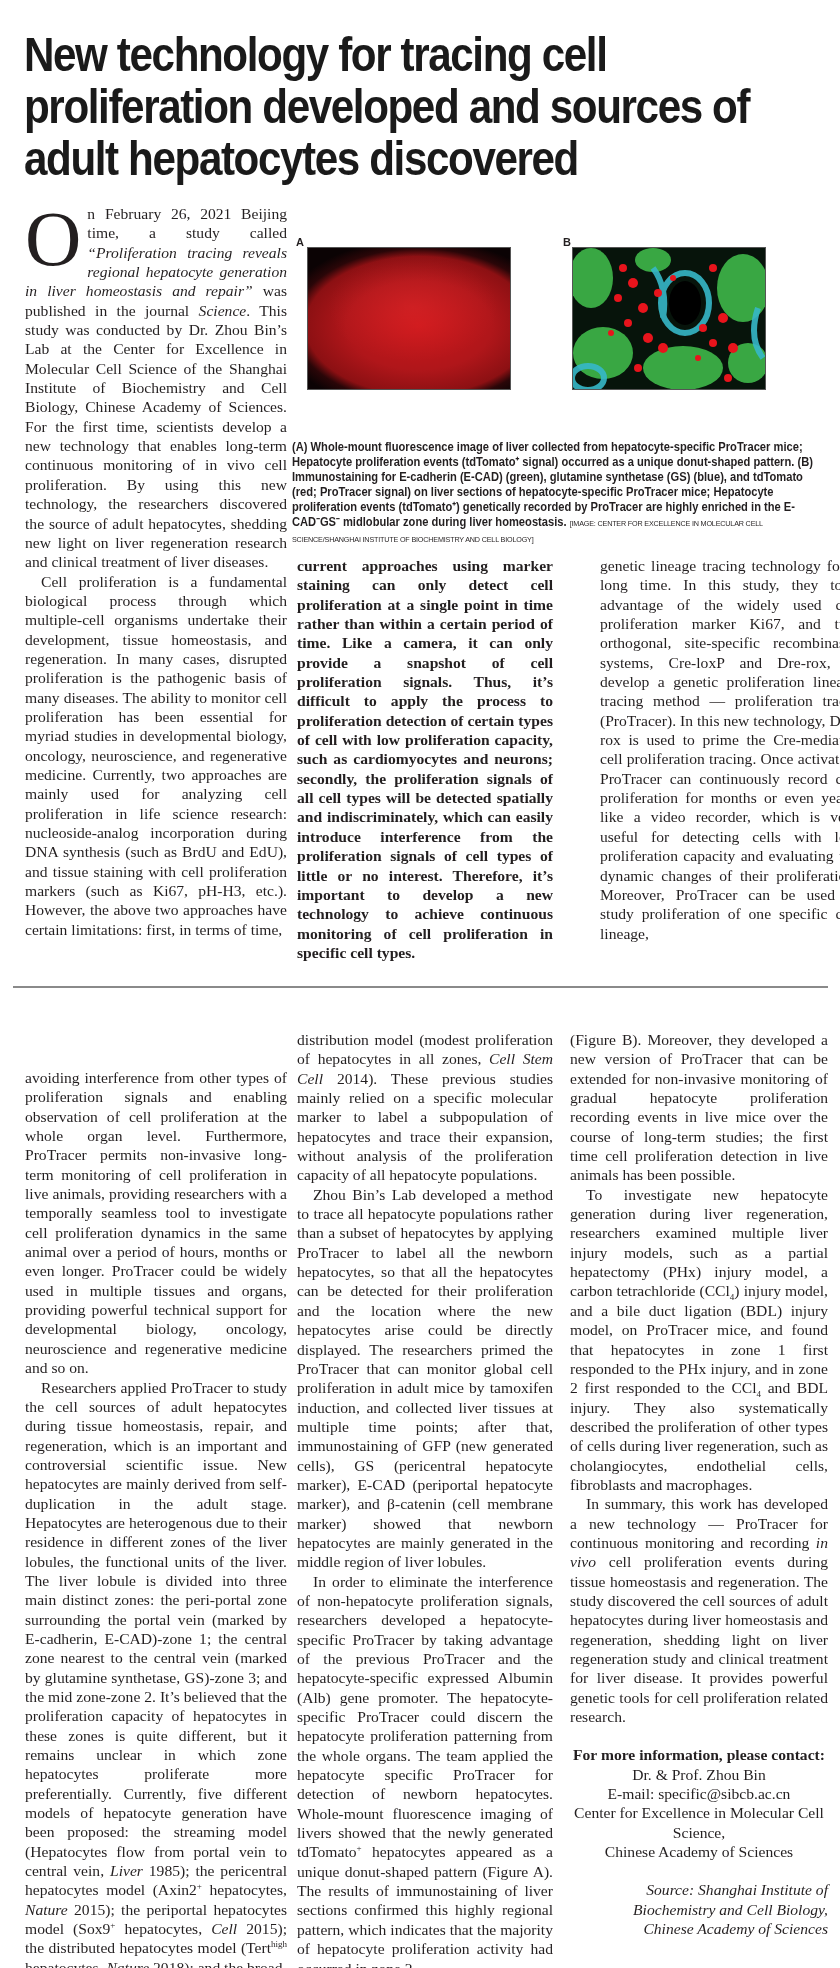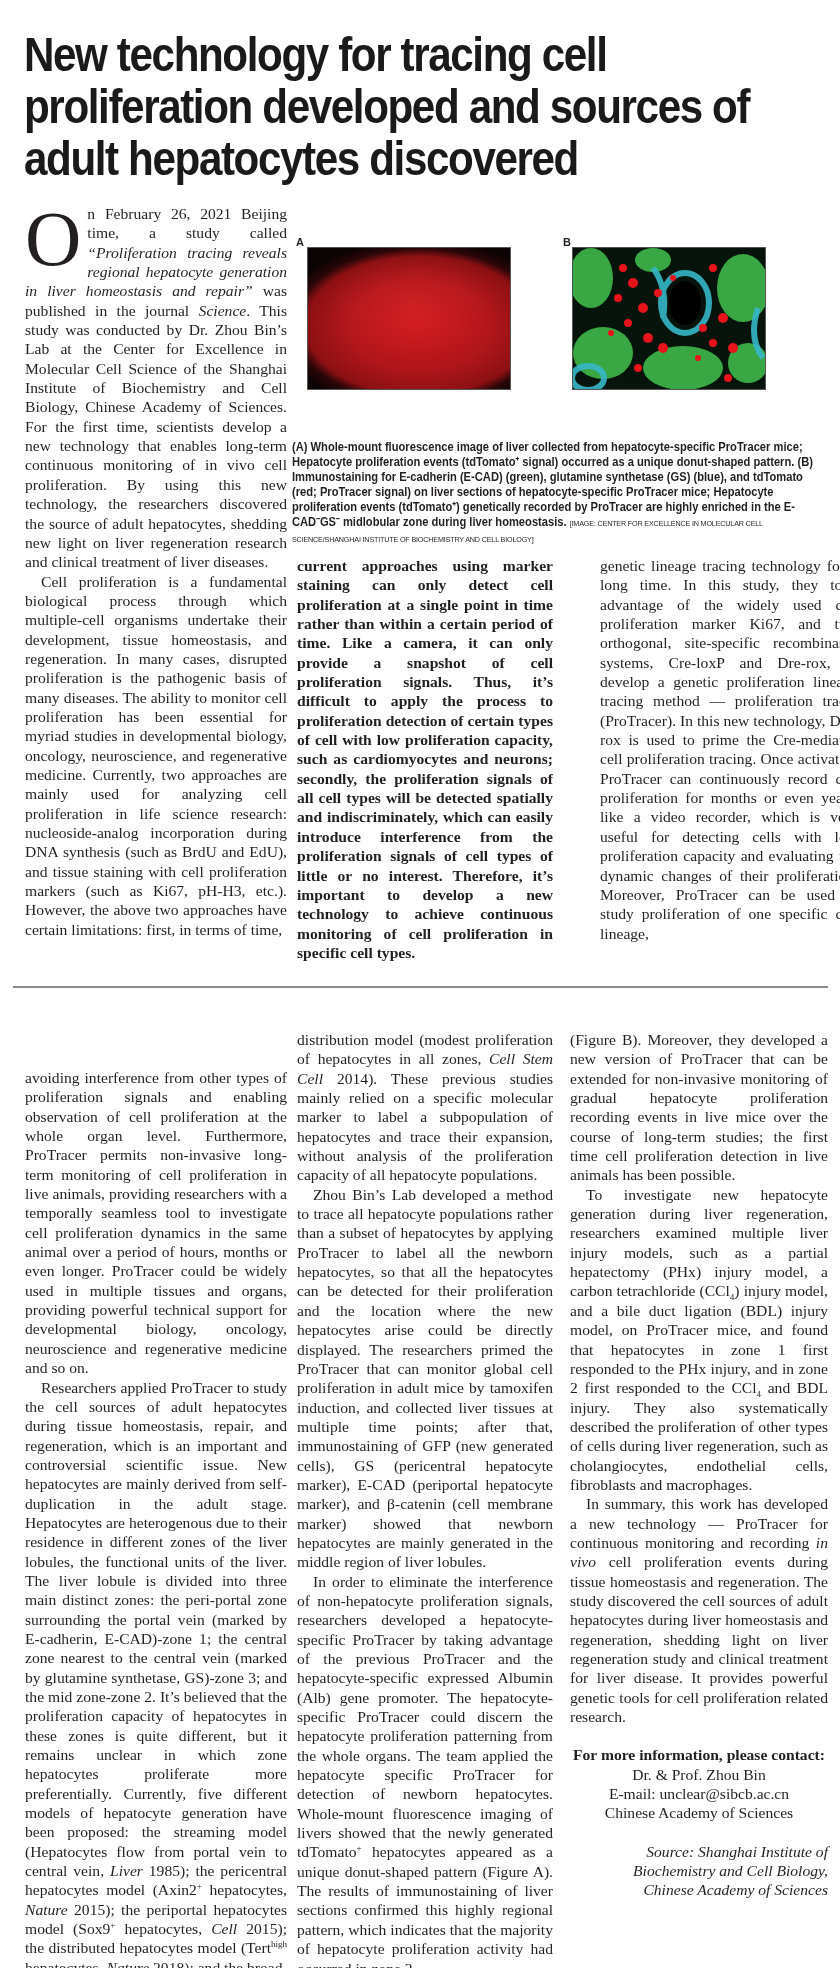--- a/index.html
+++ b/index.html
@@ -101,21 +101,22 @@
 </div>
 
 <div class="col" style="left:570px;top:1030px;width:258px;">
   <p class="noind">(Figure B). Moreover, they developed a new version of ProTracer that can be extended for non-invasive monitoring of gradual hepatocyte proliferation recording events in live mice over the course of long-term studies; the first time cell proliferation detection in live animals has been possible.</p>
   <p><span>To investigate new hepatocyte generation during liver regeneration, researchers examined multiple liver injury models, such as a partial hepatectomy (PHx) injury model, a carbon tetrachloride (CCl</span><sub>4</sub><span>) injury model, and a bile duct ligation (BDL) injury model, on ProTracer mice, and found that hepatocytes in zone 1 first responded to the PHx injury, and in zone 2 first responded to the CCl</span><sub>4</sub><span> and BDL injury. They also systematically described the proliferation of other types of cells during liver regeneration, such as cholangiocytes, endothelial cells, fibroblasts and macrophages.</span></p>
   <p><span>In summary, this work has developed a new technology — ProTracer for continuous monitoring and recording </span><i>in vivo</i><span> cell proliferation events during tissue homeostasis and regeneration. The study discovered the cell sources of adult hepatocytes during liver homeostasis and regeneration, shedding light on liver regeneration study and clinical treatment for liver disease. It provides powerful genetic tools for cell proliferation related research.</span></p>
   <div style="height:19px"></div>
   <div style="text-align:center">
     <div class="contact-head">For more information, please contact:</div>
     <div>Dr. &amp; Prof. Zhou Bin</div>
-    <div>E-mail: unclear@sibcb.ac.cn</div>
+    <div>E-mail: specific@sibcb.ac.cn</div>
+    <div>Center for Excellence in Molecular Cell Science,</div>
     <div>Chinese Academy of Sciences</div>
   </div>
   <div style="height:19px"></div>
   <div class="source">
     <div>Source: Shanghai Institute of</div>
     <div>Biochemistry and Cell Biology,</div>
     <div>Chinese Academy of Sciences</div>
   </div>
 </div>
 

